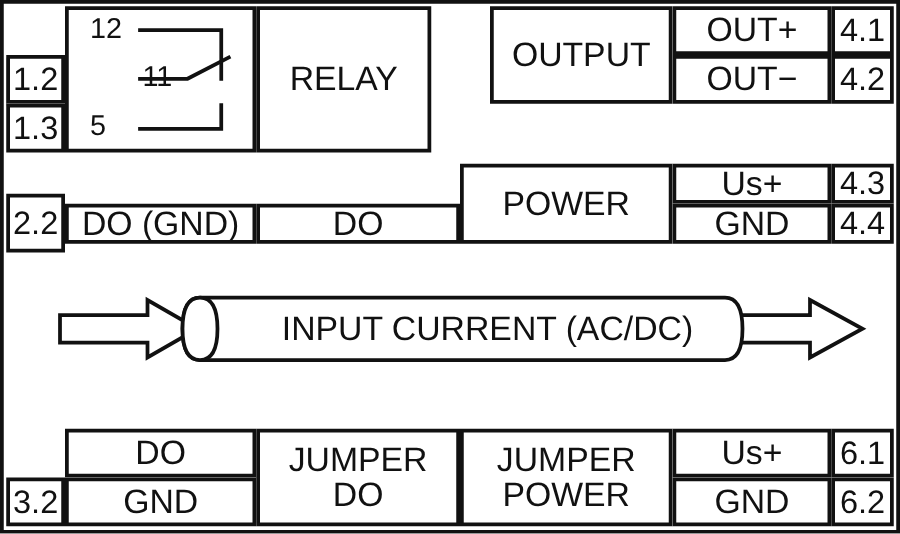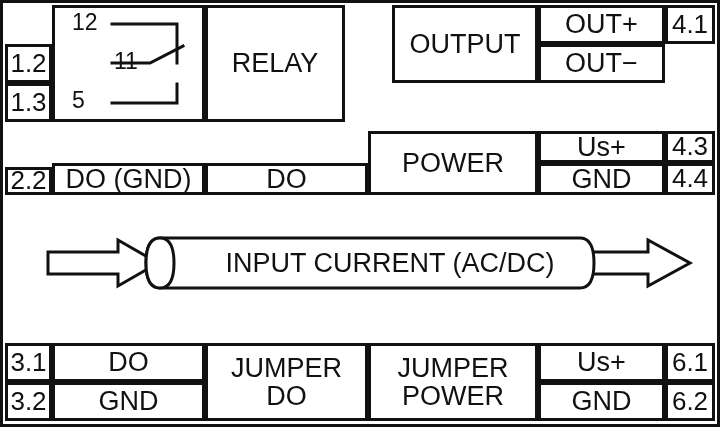--- a/index.html
+++ b/index.html
@@ -91,32 +91,32 @@
   </svg>
 
   <div class="box t26" style="left:146px; top:238px; width:488px; height:50px; border:none; background:transparent;">INPUT CURRENT (AC/DC)</div>
 
   <div class="box t26" style="left:205px; top:5px; width:140px; height:117px;text-align:center;">RELAY</div>
 
   <div class="box t26" style="left:392px; top:5px; width:146px; height:78px;">OUTPUT</div>
   <div class="box t26" style="left:538px; top:5px; width:127px; height:39px;">OUT+</div>
   <div class="box t24" style="left:665px; top:5px; width:50px; height:39px;">4.1</div>
   <div class="box t26" style="left:538px; top:44px; width:127px; height:39px;">OUT−</div>
+  <div class="box t24" style="left:665px; top:44px; width:50px; height:39px;">4.2</div>
 
   <div class="box t26" style="left:368px; top:131px; width:170px; height:64px;">POWER</div>
   <div class="box t26" style="left:538px; top:131px; width:127px; height:32px;">Us+</div>
   <div class="box t24" style="left:665px; top:131px; width:50px; height:32px;">4.3</div>
   <div class="box t26" style="left:538px; top:163px; width:127px; height:32px;">GND</div>
   <div class="box t24" style="left:665px; top:163px; width:50px; height:32px;">4.4</div>
 
-  <div class="box t24" style="left:5px; top:167px; width:47px; height:28px;">2.2</div>
+  <div class="box t24" style="left:5px; top:155px; width:47px; height:47px;">2.2</div>
   <div class="box t26" style="left:52px; top:163px; width:153px; height:32px;">DO (GND)</div>
   <div class="box t26" style="left:205px; top:163px; width:163px; height:32px;">DO</div>
 
-  <div class="box t24" style="left:5px; top:343px; width:47px; height:39px;">3.1</div>
   <div class="box t24" style="left:5px; top:382px; width:47px; height:39px;text-align:right;">3.2</div>
 
   <div class="box t26" style="left:52px; top:343px; width:153px; height:39px;">DO</div>
   <div class="box t26" style="left:52px; top:382px; width:153px; height:39px;">GND</div>
 
   <div class="box t26" style="left:205px; top:343px; width:163px; height:78px;">JUMPER
 DO</div>
   <div class="box t26" style="left:368px; top:343px; width:170px; height:78px;">JUMPER
 POWER</div>
 

